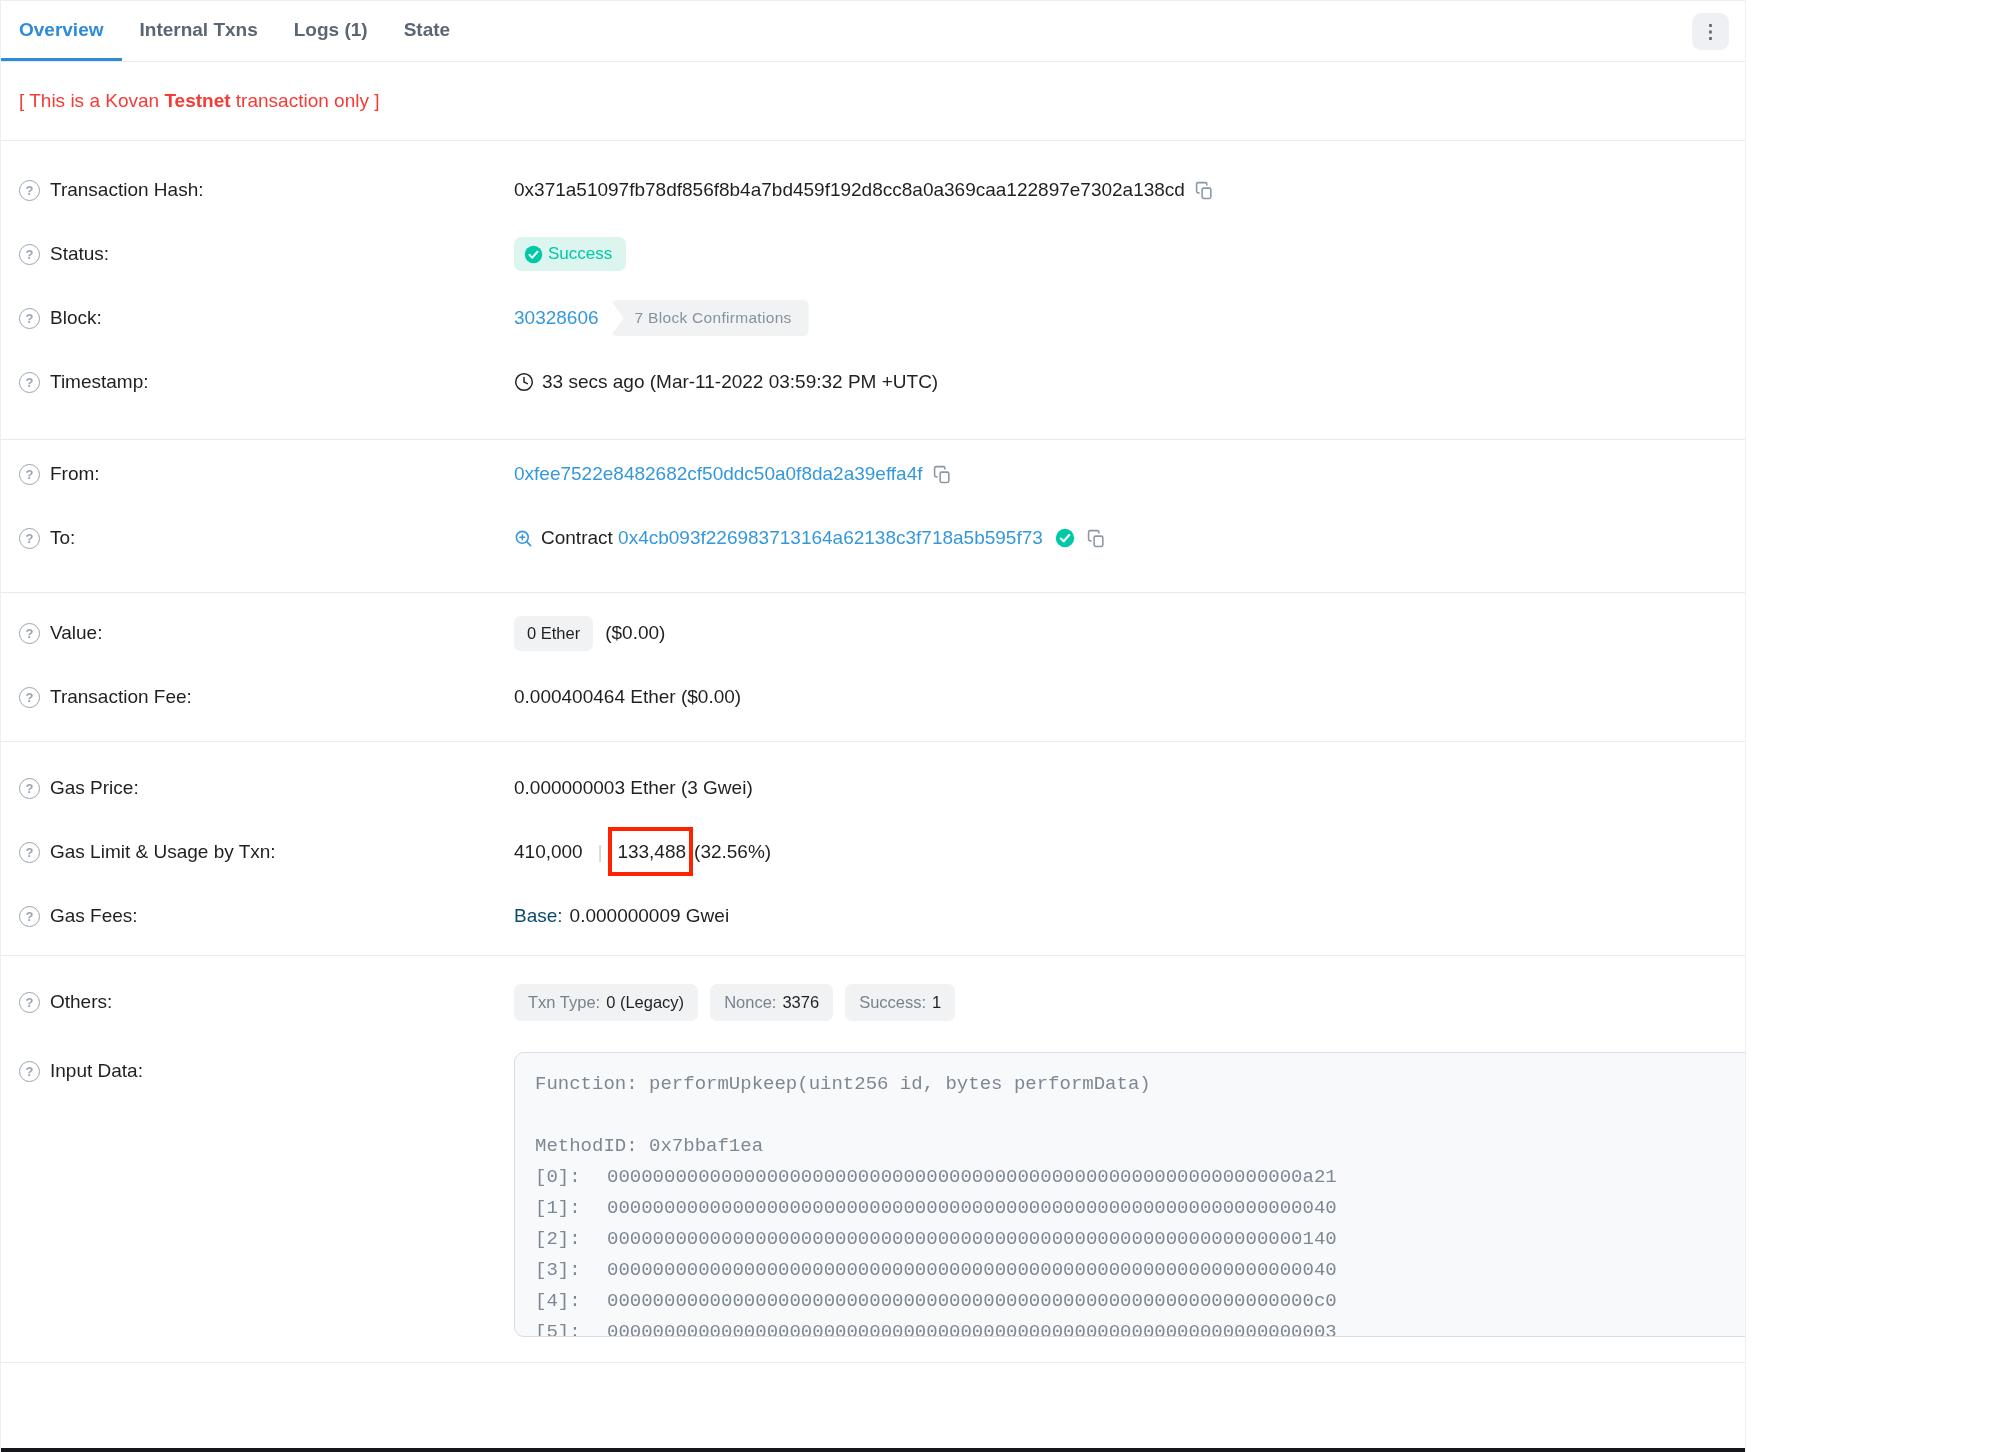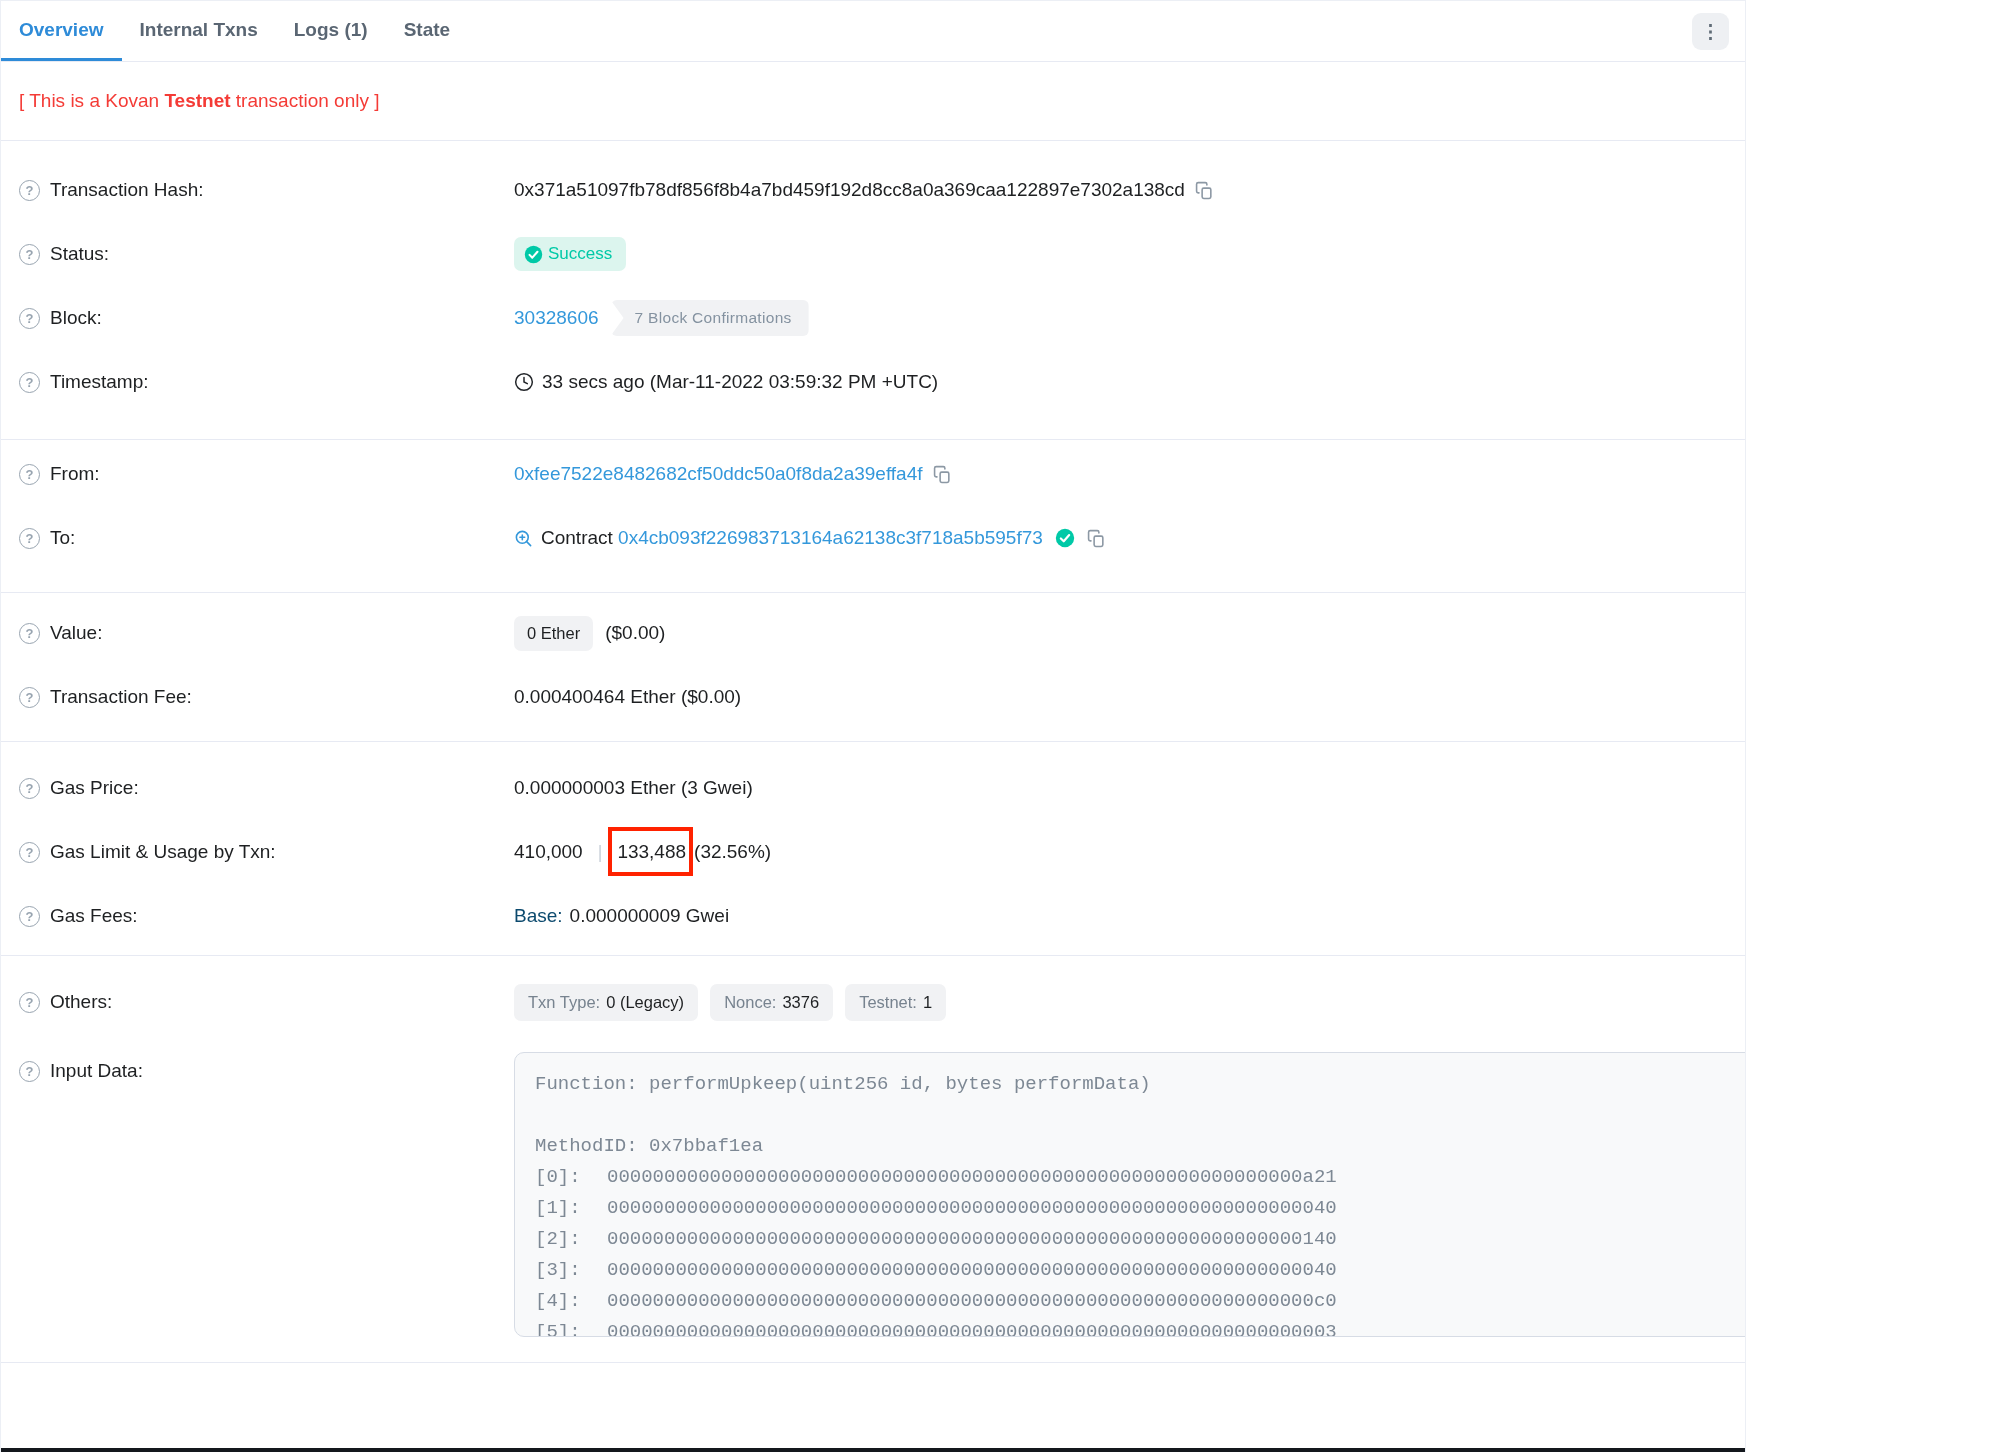--- a/index.html
+++ b/index.html
@@ -270,21 +270,21 @@
       <div class="row-value">
         <span class="badge-kv">
             <span class="k">Txn Type:</span>
             <span class="v">0 (Legacy)</span>
           </span>
         <span class="badge-kv">
             <span class="k">Nonce:</span>
             <span class="v">3376</span>
           </span>
         <span class="badge-kv">
-            <span class="k">Testnet:</span>
+            <span class="k">Success:</span>
             <span class="v">1</span>
           </span>
       </div>
     </div>
   </div>
 
   <div class="section sec-f">
     <div class="row top">
       <div class="row-label">
           <span class="help-icon">?</span>

